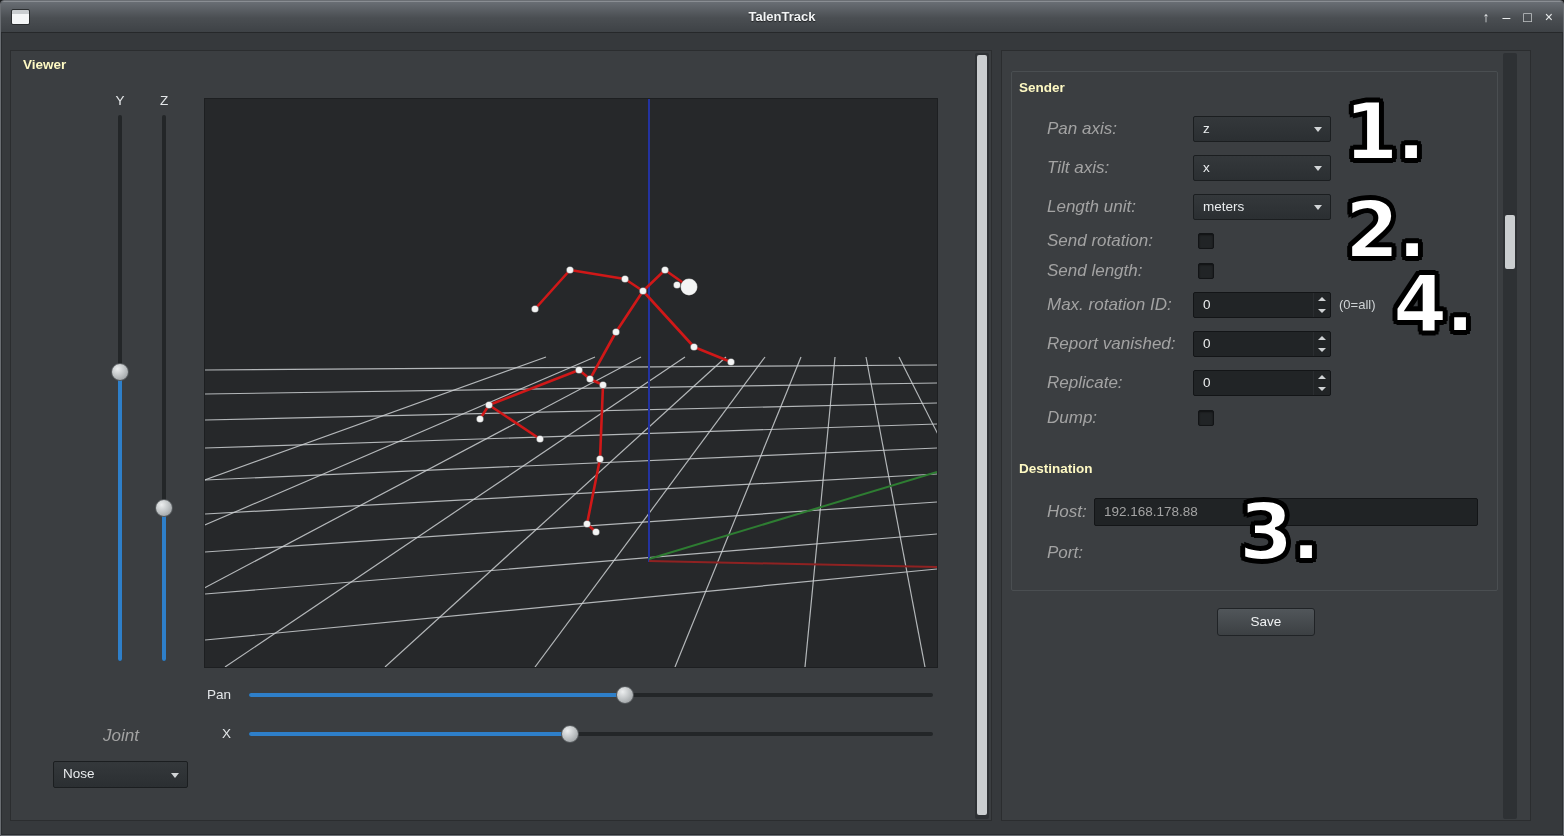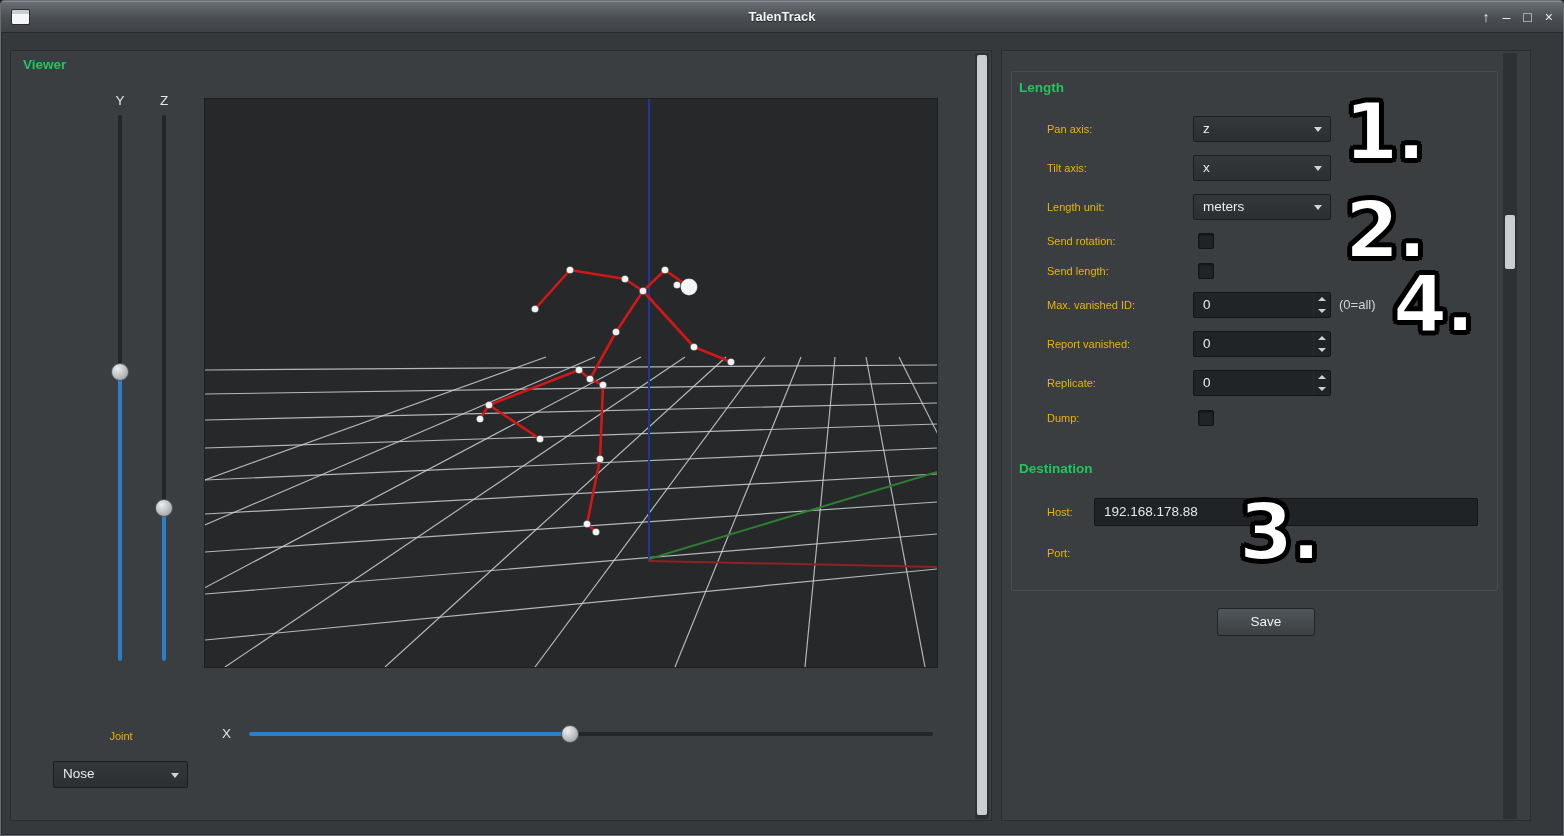--- a/index.html
+++ b/index.html
@@ -15,60 +15,60 @@
     border-bottom:1px solid #26282a;box-shadow:inset 0 1px 0 rgba(255,255,255,.22);}
   .win-icon{position:absolute;left:10px;top:8px;width:17px;height:14px;border:1px solid #2b2e30;
     border-radius:2px;background:linear-gradient(#c9cdd0 0 4px,#f4f6f7 4px);}
   .title{position:absolute;left:0;right:0;top:0;height:31px;line-height:31px;text-align:center;
     font-weight:bold;font-size:13px;color:#f2f4f5;text-shadow:0 1px 1px rgba(0,0,0,.6);}
   .win-controls{position:absolute;right:10px;top:0;height:31px;display:flex;gap:13px;align-items:center;
     font-size:14px;color:#e9eced;}
   .win-controls span{cursor:default;line-height:1;}
   
   .panel-bg{position:absolute;background:#3b3e41;border:1px solid #2b2d2f;box-sizing:border-box;}
-  .section-title{position:absolute;font-weight:bold;font-size:13.5px;color:#22c55e;white-space:nowrap;}
+  .section-title{position:absolute;font-weight:bold;font-size:13.5px;color:#fef9c3;white-space:nowrap;}
   
   .vslider{position:absolute;top:92px;width:52px;height:580px;}
   .vlabel{position:absolute;top:0;width:100%;text-align:center;font-size:13.5px;color:#e4e7e9;}
   .vtrack{position:absolute;left:50%;margin-left:-2px;top:22px;width:4px;height:546px;background:#232628;border-radius:2px;}
   .vfill{position:absolute;left:0;width:100%;background:#2e7fc9;border-radius:2px;}
   .hslider{position:absolute;left:140px;width:810px;height:20px;}
   .hlabel{position:absolute;left:0;top:0;width:90px;text-align:right;font-size:13.5px;color:#e4e7e9;line-height:18px;}
   .htrack{position:absolute;left:108px;top:7px;width:684px;height:4px;background:#232628;border-radius:2px;}
   .hfill{position:absolute;left:0;top:0;height:100%;background:#2e7fc9;border-radius:2px;}
   .shandle{position:absolute;width:18px;height:18px;border-radius:50%;box-sizing:border-box;
     background:radial-gradient(circle at 35% 30%,#eceeef,#b9bdbf 55%,#8e9295);border:1px solid #54585b;}
   .vtrack .shandle{left:-7px;}
   .htrack .shandle{top:-7px;}
   
   .viewport{position:absolute;left:203px;top:97px;width:732px;height:568px;background:#26282a;
     border:1px solid #1d1f21;box-sizing:content-box;overflow:hidden;}
   .viewport svg{position:absolute;left:0;top:0;}
   
-  .flabel{position:absolute;height:26px;line-height:26px;font-size:11px;color:#eab308;white-space:nowrap;}
+  .flabel{position:absolute;height:26px;line-height:26px;font-size:17px;color:#a3a3a3;white-space:nowrap;font-style:italic;}
   .dropdown{position:absolute;box-sizing:border-box;background:linear-gradient(#34383b,#2b2f32);
     border:1px solid #1b1e20;border-radius:2px;color:#e9ecee;font-size:13.5px;}
   .dd-text{position:absolute;left:9px;top:0;bottom:0;line-height:24px;}
   .dd-arrow{position:absolute;right:8px;top:50%;margin-top:-2px;width:0;height:0;
     border-left:4px solid transparent;border-right:4px solid transparent;border-top:5px solid #d2d5d7;}
   .checkbox{position:absolute;width:16px;height:16px;background:#212426;border:1px solid #121416;
     border-radius:2px;box-sizing:border-box;box-shadow:inset 0 1px 2px rgba(0,0,0,.55);}
   .spinbox{position:absolute;width:138px;height:26px;box-sizing:border-box;background:#212426;
     border:1px solid #131517;border-radius:2px;color:#eceeef;font-size:13.5px;}
   .spin-text{position:absolute;left:9px;top:0;line-height:24px;}
   .spin-btns{position:absolute;right:0;top:0;bottom:0;width:16px;border-left:1px solid #2a2d30;}
   .spin-up,.spin-down{position:absolute;left:0;right:0;height:50%;}
   .spin-up{top:0;} .spin-down{bottom:0;}
   .spin-up::after{content:'';position:absolute;left:50%;top:50%;margin:-2px 0 0 -4px;
     border-left:4px solid transparent;border-right:4px solid transparent;border-bottom:4px solid #cfd2d4;}
   .spin-down::after{content:'';position:absolute;left:50%;top:50%;margin:-2px 0 0 -4px;
     border-left:4px solid transparent;border-right:4px solid transparent;border-top:4px solid #cfd2d4;}
   .fnote{position:absolute;height:26px;line-height:26px;font-size:13px;color:#cfd3d5;white-space:nowrap;}
   .textfield{position:absolute;box-sizing:border-box;background:#202325;border:1px solid #131517;
-    border-radius:2px;color:#e5e5e5;font-size:13.5px;line-height:26px;padding-left:9px;}
+    border-radius:2px;color:#a3a3a3;font-size:13.5px;line-height:26px;padding-left:9px;}
   .group-frame{position:absolute;border:1px solid #4a4e51;border-radius:2px;box-sizing:border-box;}
   .save-btn{position:absolute;box-sizing:border-box;background:linear-gradient(#51565a,#3c4043);
     border:1px solid #202326;border-radius:3px;color:#f0f2f3;font-size:13.5px;text-align:center;line-height:26px;cursor:default;}
   
   .scrollbar{position:absolute;width:14px;background:#2e3134;border-radius:2px;}
   .scrollbar .thumb{position:absolute;left:2px;width:10px;background:#cbced0;border-radius:2px;}
   
   .annotation{position:absolute;font-family:"DejaVu Sans",sans-serif;font-weight:bold;font-size:78px;
     line-height:1;color:#ffffff;-webkit-text-stroke:2px #000;letter-spacing:-2px;
     text-shadow:-3px -3px 0 #000,3px -3px 0 #000,-3px 3px 0 #000,3px 3px 0 #000,
@@ -166,40 +166,47 @@
         <circle cx="398" cy="286" r="3.6" fill="#f4f5f5" stroke="rgba(0,0,0,0.25)" stroke-width="1"></circle>
         <circle cx="284" cy="306" r="3.6" fill="#f4f5f5" stroke="rgba(0,0,0,0.25)" stroke-width="1"></circle>
         <circle cx="275" cy="320" r="3.6" fill="#f4f5f5" stroke="rgba(0,0,0,0.25)" stroke-width="1"></circle>
         <circle cx="335" cy="340" r="3.6" fill="#f4f5f5" stroke="rgba(0,0,0,0.25)" stroke-width="1"></circle>
         <circle cx="395" cy="360" r="3.6" fill="#f4f5f5" stroke="rgba(0,0,0,0.25)" stroke-width="1"></circle>
         <circle cx="382" cy="425" r="3.6" fill="#f4f5f5" stroke="rgba(0,0,0,0.25)" stroke-width="1"></circle>
         <circle cx="391" cy="433" r="3.6" fill="#f4f5f5" stroke="rgba(0,0,0,0.25)" stroke-width="1"></circle>
       </svg>
   </div>
 
+  <div class="hslider" style="top:685px">
+    <div class="hlabel">Pan</div>
+    <div class="htrack">
+      <div class="hfill" style="width: 376px;"></div>
+      <div class="shandle" style="left: 367px;"></div>
+    </div>
+  </div>
   <div class="hslider" style="top:724px">
     <div class="hlabel">X</div>
     <div class="htrack">
       <div class="hfill" style="width: 321px;"></div>
       <div class="shandle" style="left: 312px;"></div>
     </div>
   </div>
 
   <div class="flabel" style="left:85px;top:722px;width:70px;text-align:center">Joint</div>
   <div class="dropdown" style="left:52px;top:760px;width:135px;height:27px">
     <span class="dd-text">Nose</span>
     <span class="dd-arrow"></span>
   </div>
 
   <div class="scrollbar" style="left:974px;top:52px;height:766px">
     <div class="thumb" style="top:2px;height:760px"></div>
   </div>
 
   <div class="group-frame" style="left:1010px;top:70px;width:487px;height:520px"></div>
-  <div class="section-title" style="left:1018px;top:79px">Length</div>
+  <div class="section-title" style="left:1018px;top:79px">Sender</div>
 
   <div class="flabel" style="left:1046px;top:115px">Pan axis:</div>
   <div class="dropdown" style="left:1192px;top:115px;width:138px;height:26px">
     <span class="dd-text">z</span>
     <span class="dd-arrow"></span>
   </div>
 
   <div class="flabel" style="left:1046px;top:154px">Tilt axis:</div>
   <div class="dropdown" style="left:1192px;top:154px;width:138px;height:26px">
     <span class="dd-text">x</span>
@@ -211,21 +218,21 @@
     <span class="dd-text">meters</span>
     <span class="dd-arrow"></span>
   </div>
 
   <div class="flabel" style="left:1046px;top:227px">Send rotation:</div>
   <div class="checkbox" style="left:1197px;top:232px"></div>
 
   <div class="flabel" style="left:1046px;top:257px">Send length:</div>
   <div class="checkbox" style="left:1197px;top:262px"></div>
 
-  <div class="flabel" style="left:1046px;top:291px">Max. vanished ID:</div>
+  <div class="flabel" style="left:1046px;top:291px">Max. rotation ID:</div>
   <div class="spinbox" style="left:1192px;top:291px">
     <span class="spin-text">0</span>
     <span class="spin-btns">
       <span class="spin-up"></span>
       <span class="spin-down"></span>
     </span>
   </div>
   <div class="fnote" style="left:1338px;top:291px">(0=all)</div>
 
   <div class="flabel" style="left:1046px;top:330px">Report vanished:</div>

